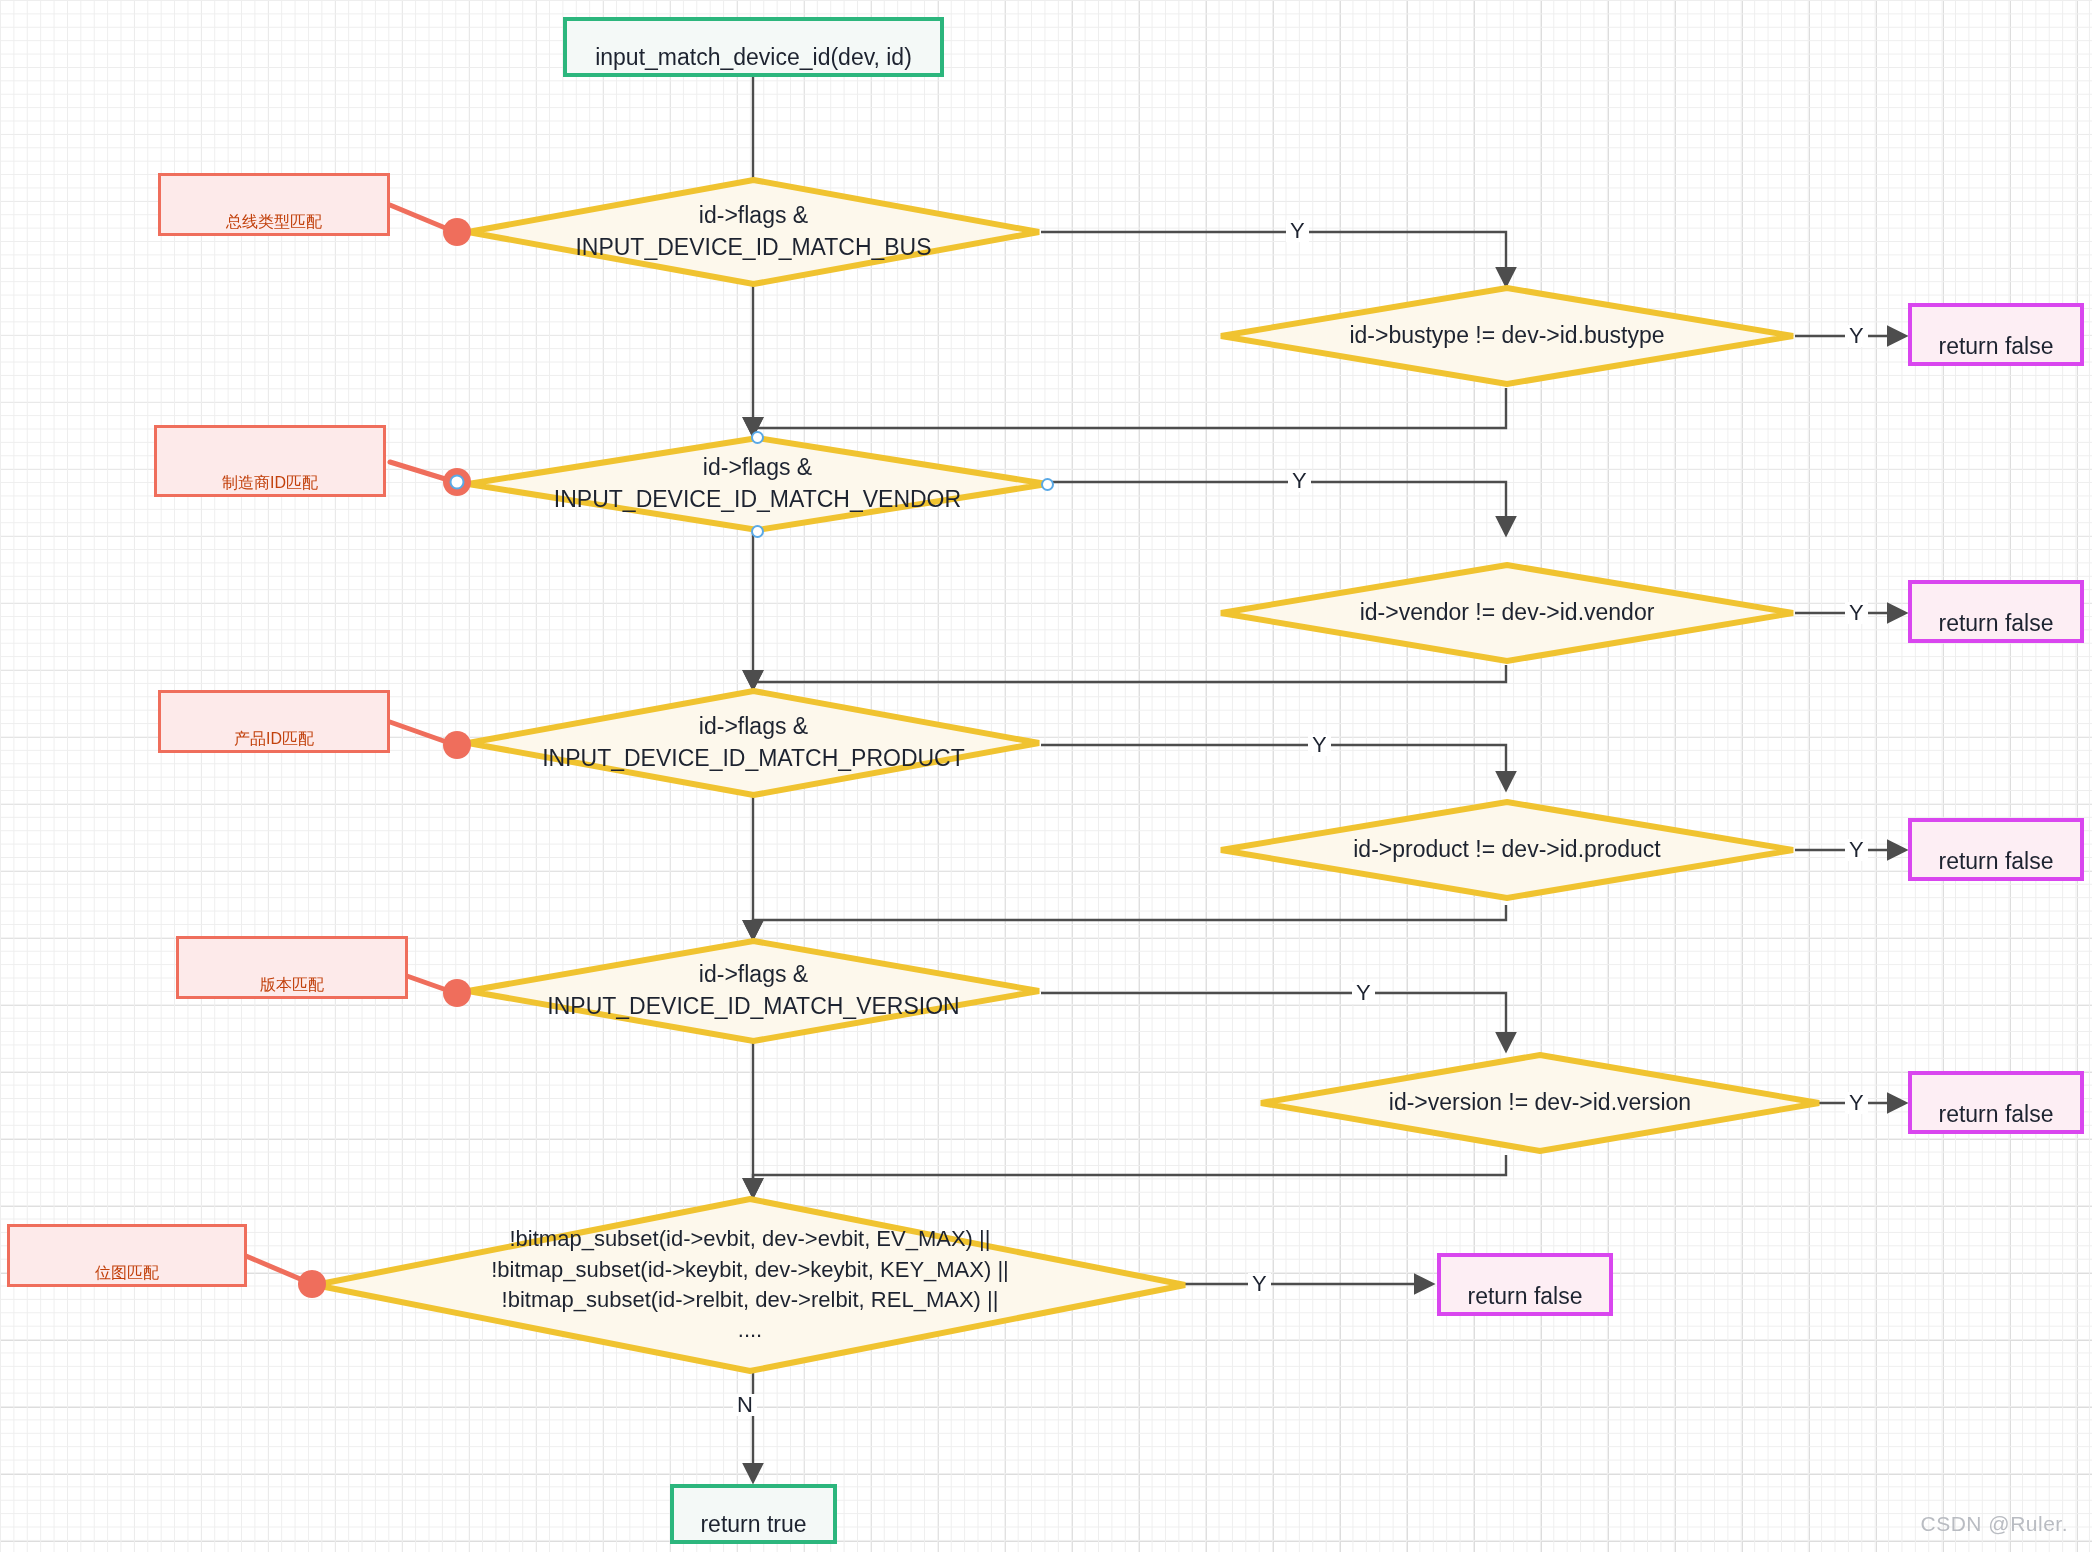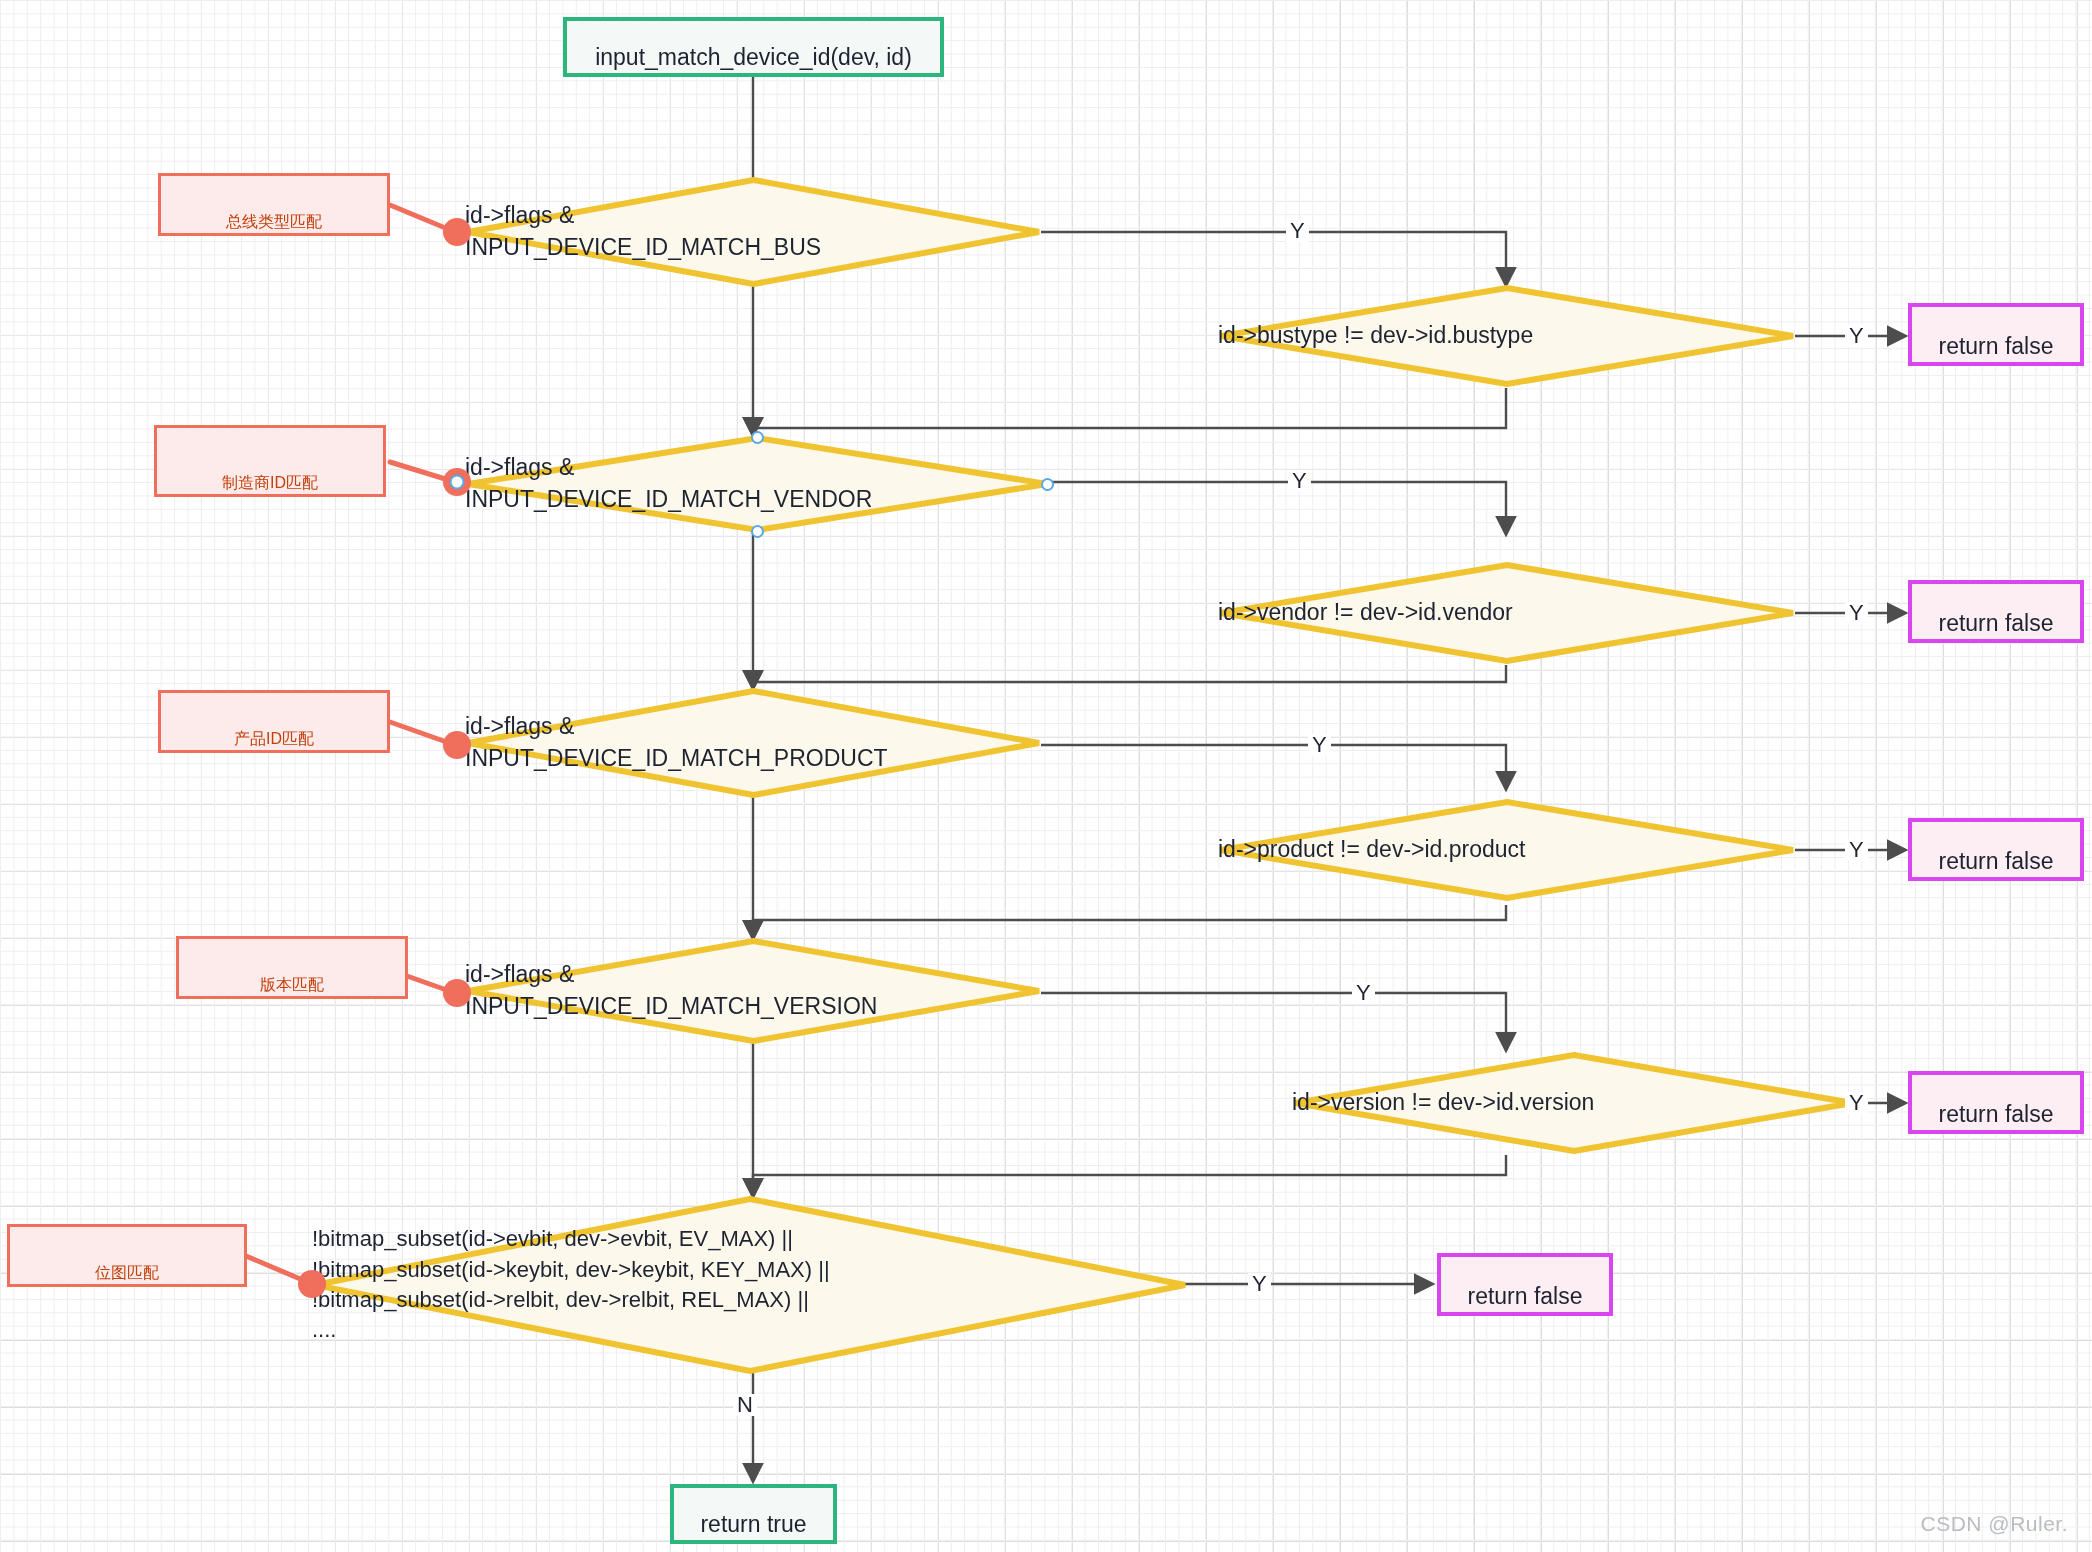--- a/index.html
+++ b/index.html
@@ -63,21 +63,21 @@
   }
   
   .diamond {
     position: absolute;
   }
   .diamond .dlabel {
     position: absolute;
     inset: 0;
     display: flex;
     flex-direction: column;
-    align-items: flex-start;
+    align-items: center;
     justify-content: center;
     font-size: 23px;
     color: #1d2330;
     line-height: 1.38;
     white-space: nowrap;
     pointer-events: none;
   }
   .edge-label {
     position: absolute;
     font-size: 22px;
@@ -247,21 +247,21 @@
 <div class="diamond" style="left:465px; top:938px; width:577px; height:106px;">
   <svg viewBox="0 0 577 106" style="width:577px;height:106px;display:block;">
     <polygon points="288.5,3 574,53 288.5,103 3,53" fill="#FDF8EC" stroke="#F0C330" stroke-width="6"></polygon>
   </svg>
   <div class="dlabel">
     <span>id-&gt;flags &amp;</span>
     <span>INPUT_DEVICE_ID_MATCH_VERSION</span>
   </div>
 </div>
 
-<div class="diamond" style="left:1292px; top:1052px; width:564px; height:102px;">
+<div class="diamond" style="left:1258px; top:1052px; width:564px; height:102px;">
   <svg viewBox="0 0 564 102" style="width:564px;height:102px;display:block;">
     <polygon points="282,3 561,51 282,99 3,51" fill="#FDF8EC" stroke="#F0C330" stroke-width="6"></polygon>
   </svg>
   <div class="dlabel">
     <span>id-&gt;version != dev-&gt;id.version</span>
   </div>
 </div>
 
 <div class="diamond" style="left:312px; top:1196px; width:876px; height:178px;">
   <svg viewBox="0 0 876 178" style="width:876px;height:178px;display:block;">

